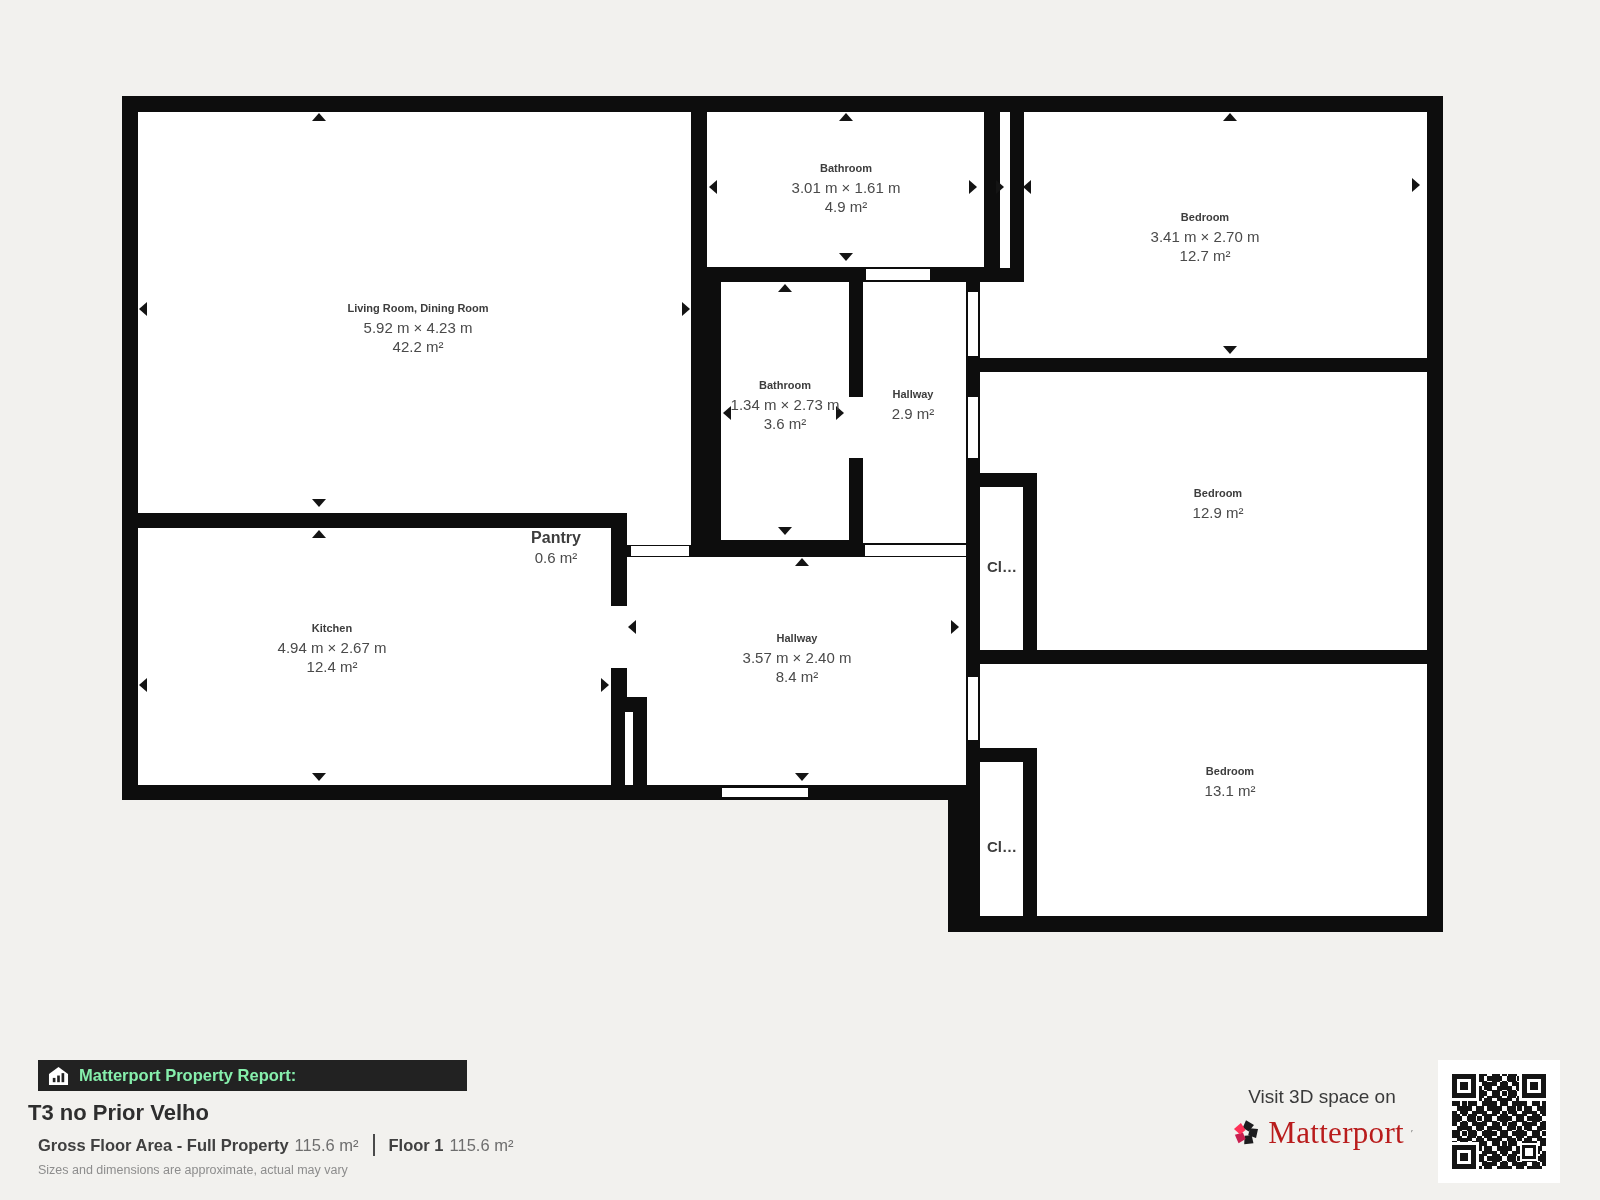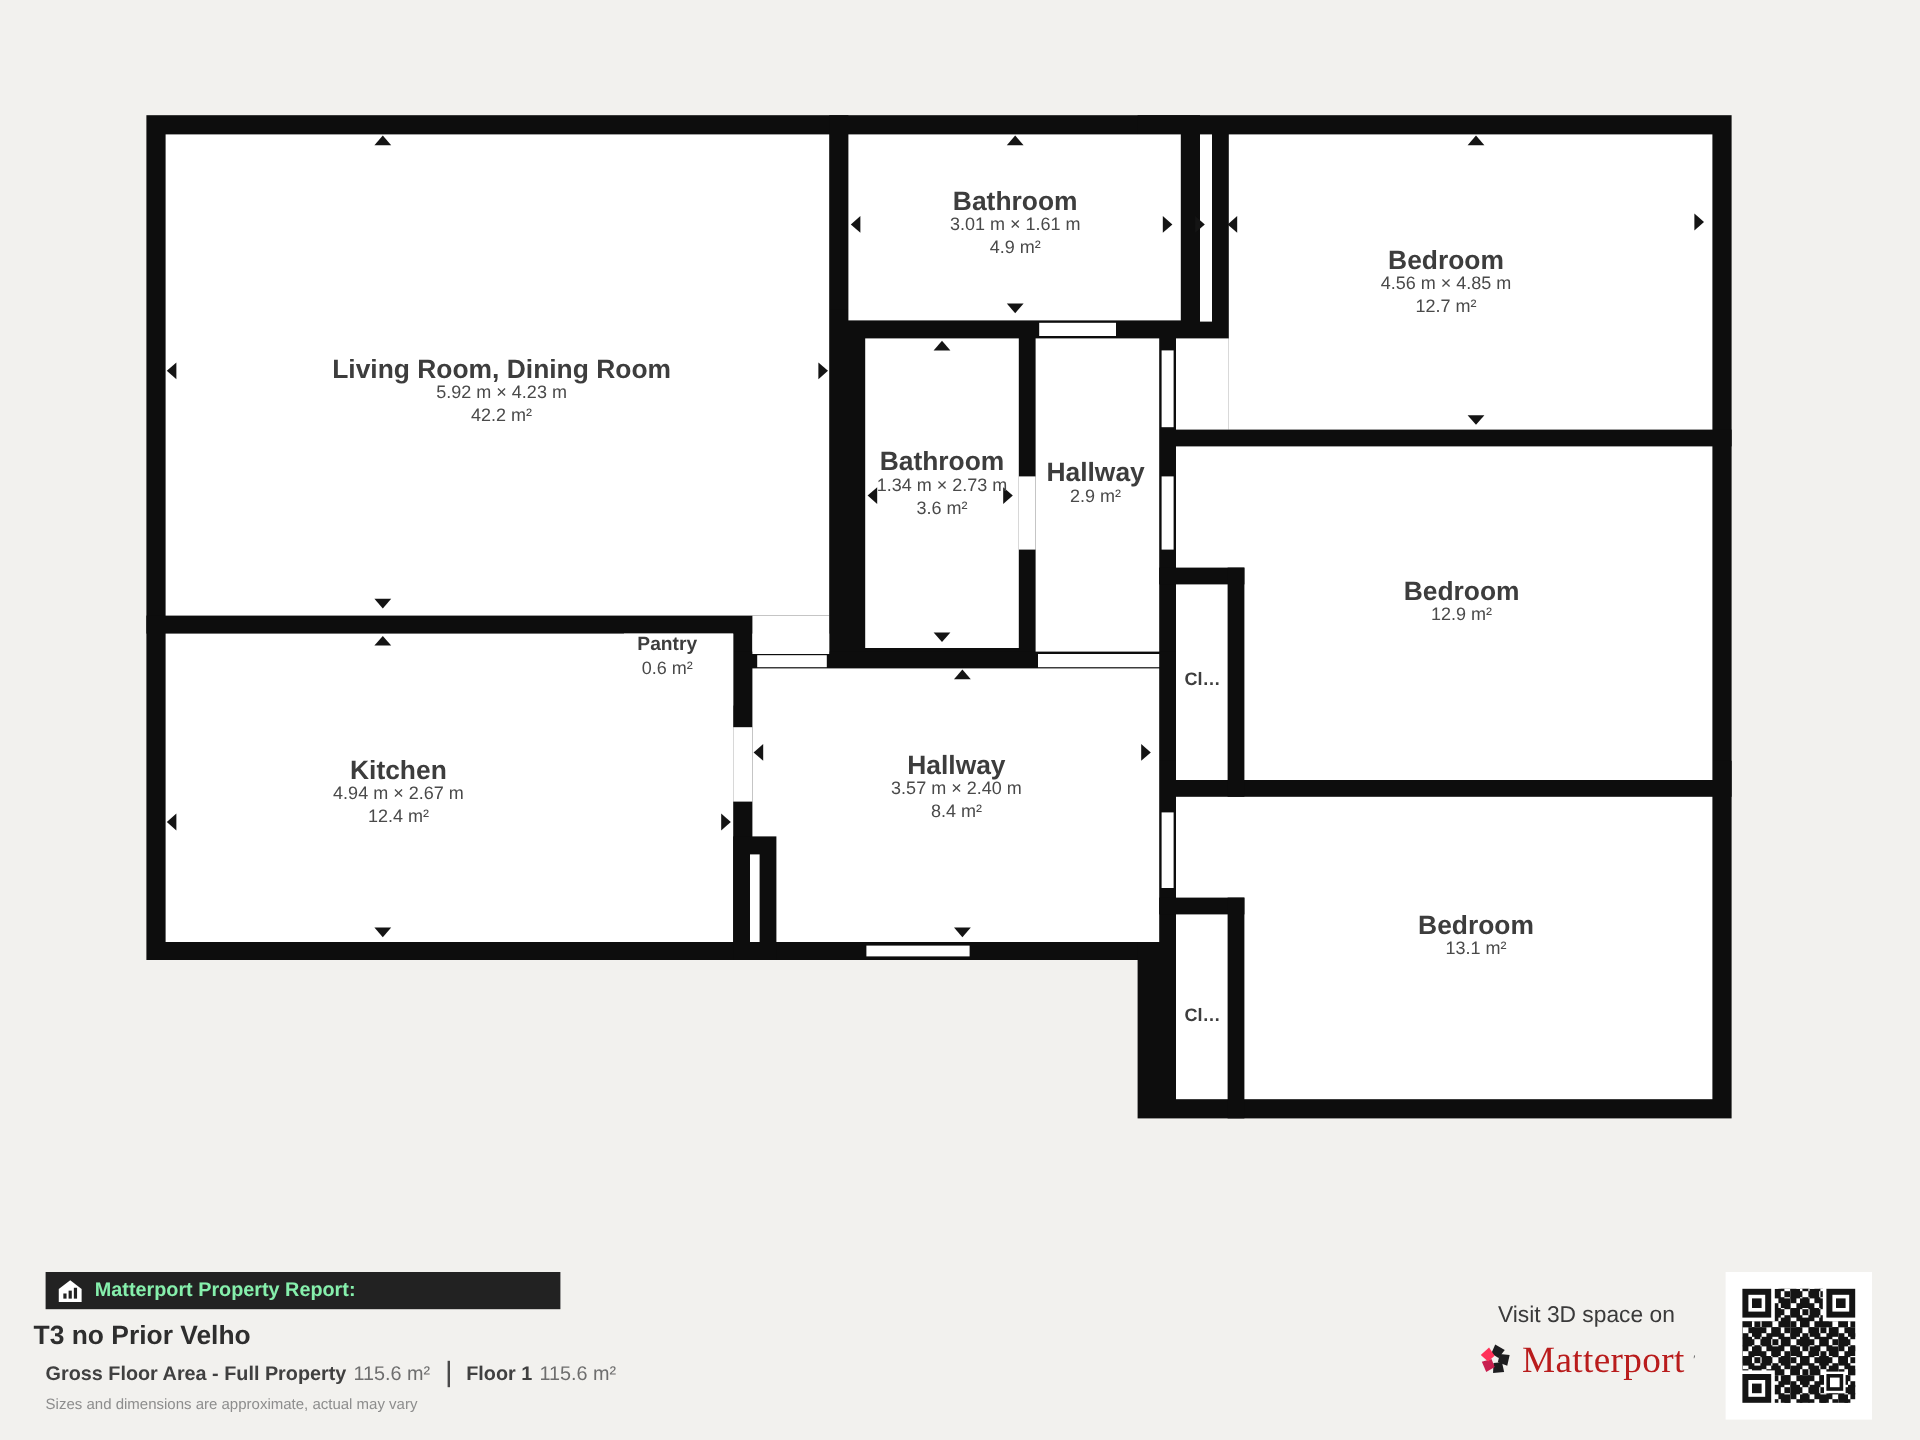--- a/index.html
+++ b/index.html
@@ -4,21 +4,21 @@
 <style>
   html,body{margin:0;padding:0;background:#f2f1ee;}
   .canvas{position:relative;width:1600px;height:1200px;background:#f2f1ee;overflow:hidden;
           font-family:"Liberation Sans", sans-serif;}
   
   .w{position:absolute;background:#0d0d0d;}        
   .r{position:absolute;background:#ffffff;}        
   .d{position:absolute;background:#ffffff;}        
   .label{position:absolute;transform:translateX(-50%);text-align:center;white-space:nowrap;
          color:#4a4a4a;font-size:15px;line-height:19px;}
-  .label .rname{font-weight:bold;font-size:22px;line-height:20px;color:#3d3d3d;}
+  .label .rname{font-weight:bold;font-size:11px;line-height:20px;color:#3d3d3d;}
   .label.small .rname{font-size:16px;}
   .cl{position:absolute;transform:translateX(-50%);font-weight:bold;font-size:15px;color:#3d3d3d;}
   
   .tu,.td,.tl,.tr{position:absolute;width:0;height:0;}
   .tu{border-left:7px solid transparent;border-right:7px solid transparent;border-bottom:8px solid #141414;}
   .td{border-left:7px solid transparent;border-right:7px solid transparent;border-top:8px solid #141414;}
   .tl{border-top:7px solid transparent;border-bottom:7px solid transparent;border-right:8px solid #141414;}
   .tr{border-top:7px solid transparent;border-bottom:7px solid transparent;border-left:8px solid #141414;}
   
   .bar{position:absolute;left:38px;top:1060px;width:429px;height:31px;background:#222;
@@ -128,37 +128,37 @@
     <div>5.92 m × 4.23 m</div>
     <div>42.2 m²</div>
   </div>
   <div class="label" style="left:846px;top:158px;">
     <div class="rname">Bathroom</div>
     <div>3.01 m × 1.61 m</div>
     <div>4.9 m²</div>
   </div>
   <div class="label" style="left:1205px;top:207px;">
     <div class="rname">Bedroom</div>
-    <div>4.56 m × 4.85 m</div>
+    <div>3.41 m × 2.70 m</div>
     <div>12.7 m²</div>
   </div>
   <div class="label" style="left:785px;top:375px;">
     <div class="rname">Bathroom</div>
     <div>1.34 m × 2.73 m</div>
     <div>3.6 m²</div>
   </div>
   <div class="label" style="left:913px;top:384px;">
     <div class="rname">Hallway</div>
     <div>2.9 m²</div>
   </div>
   <div class="label" style="left:1218px;top:483px;">
     <div class="rname">Bedroom</div>
     <div>12.9 m²</div>
   </div>
-  <div class="label" style="left:332px;top:632px;">
+  <div class="label" style="left:332px;top:618px;">
     <div class="rname">Kitchen</div>
     <div>4.94 m × 2.67 m</div>
     <div>12.4 m²</div>
   </div>
   <div class="label small" style="left:556px;top:528px;">
     <div class="rname">Pantry</div>
     <div>0.6 m²</div>
   </div>
   <div class="label" style="left:797px;top:628px;">
     <div class="rname">Hallway</div>

